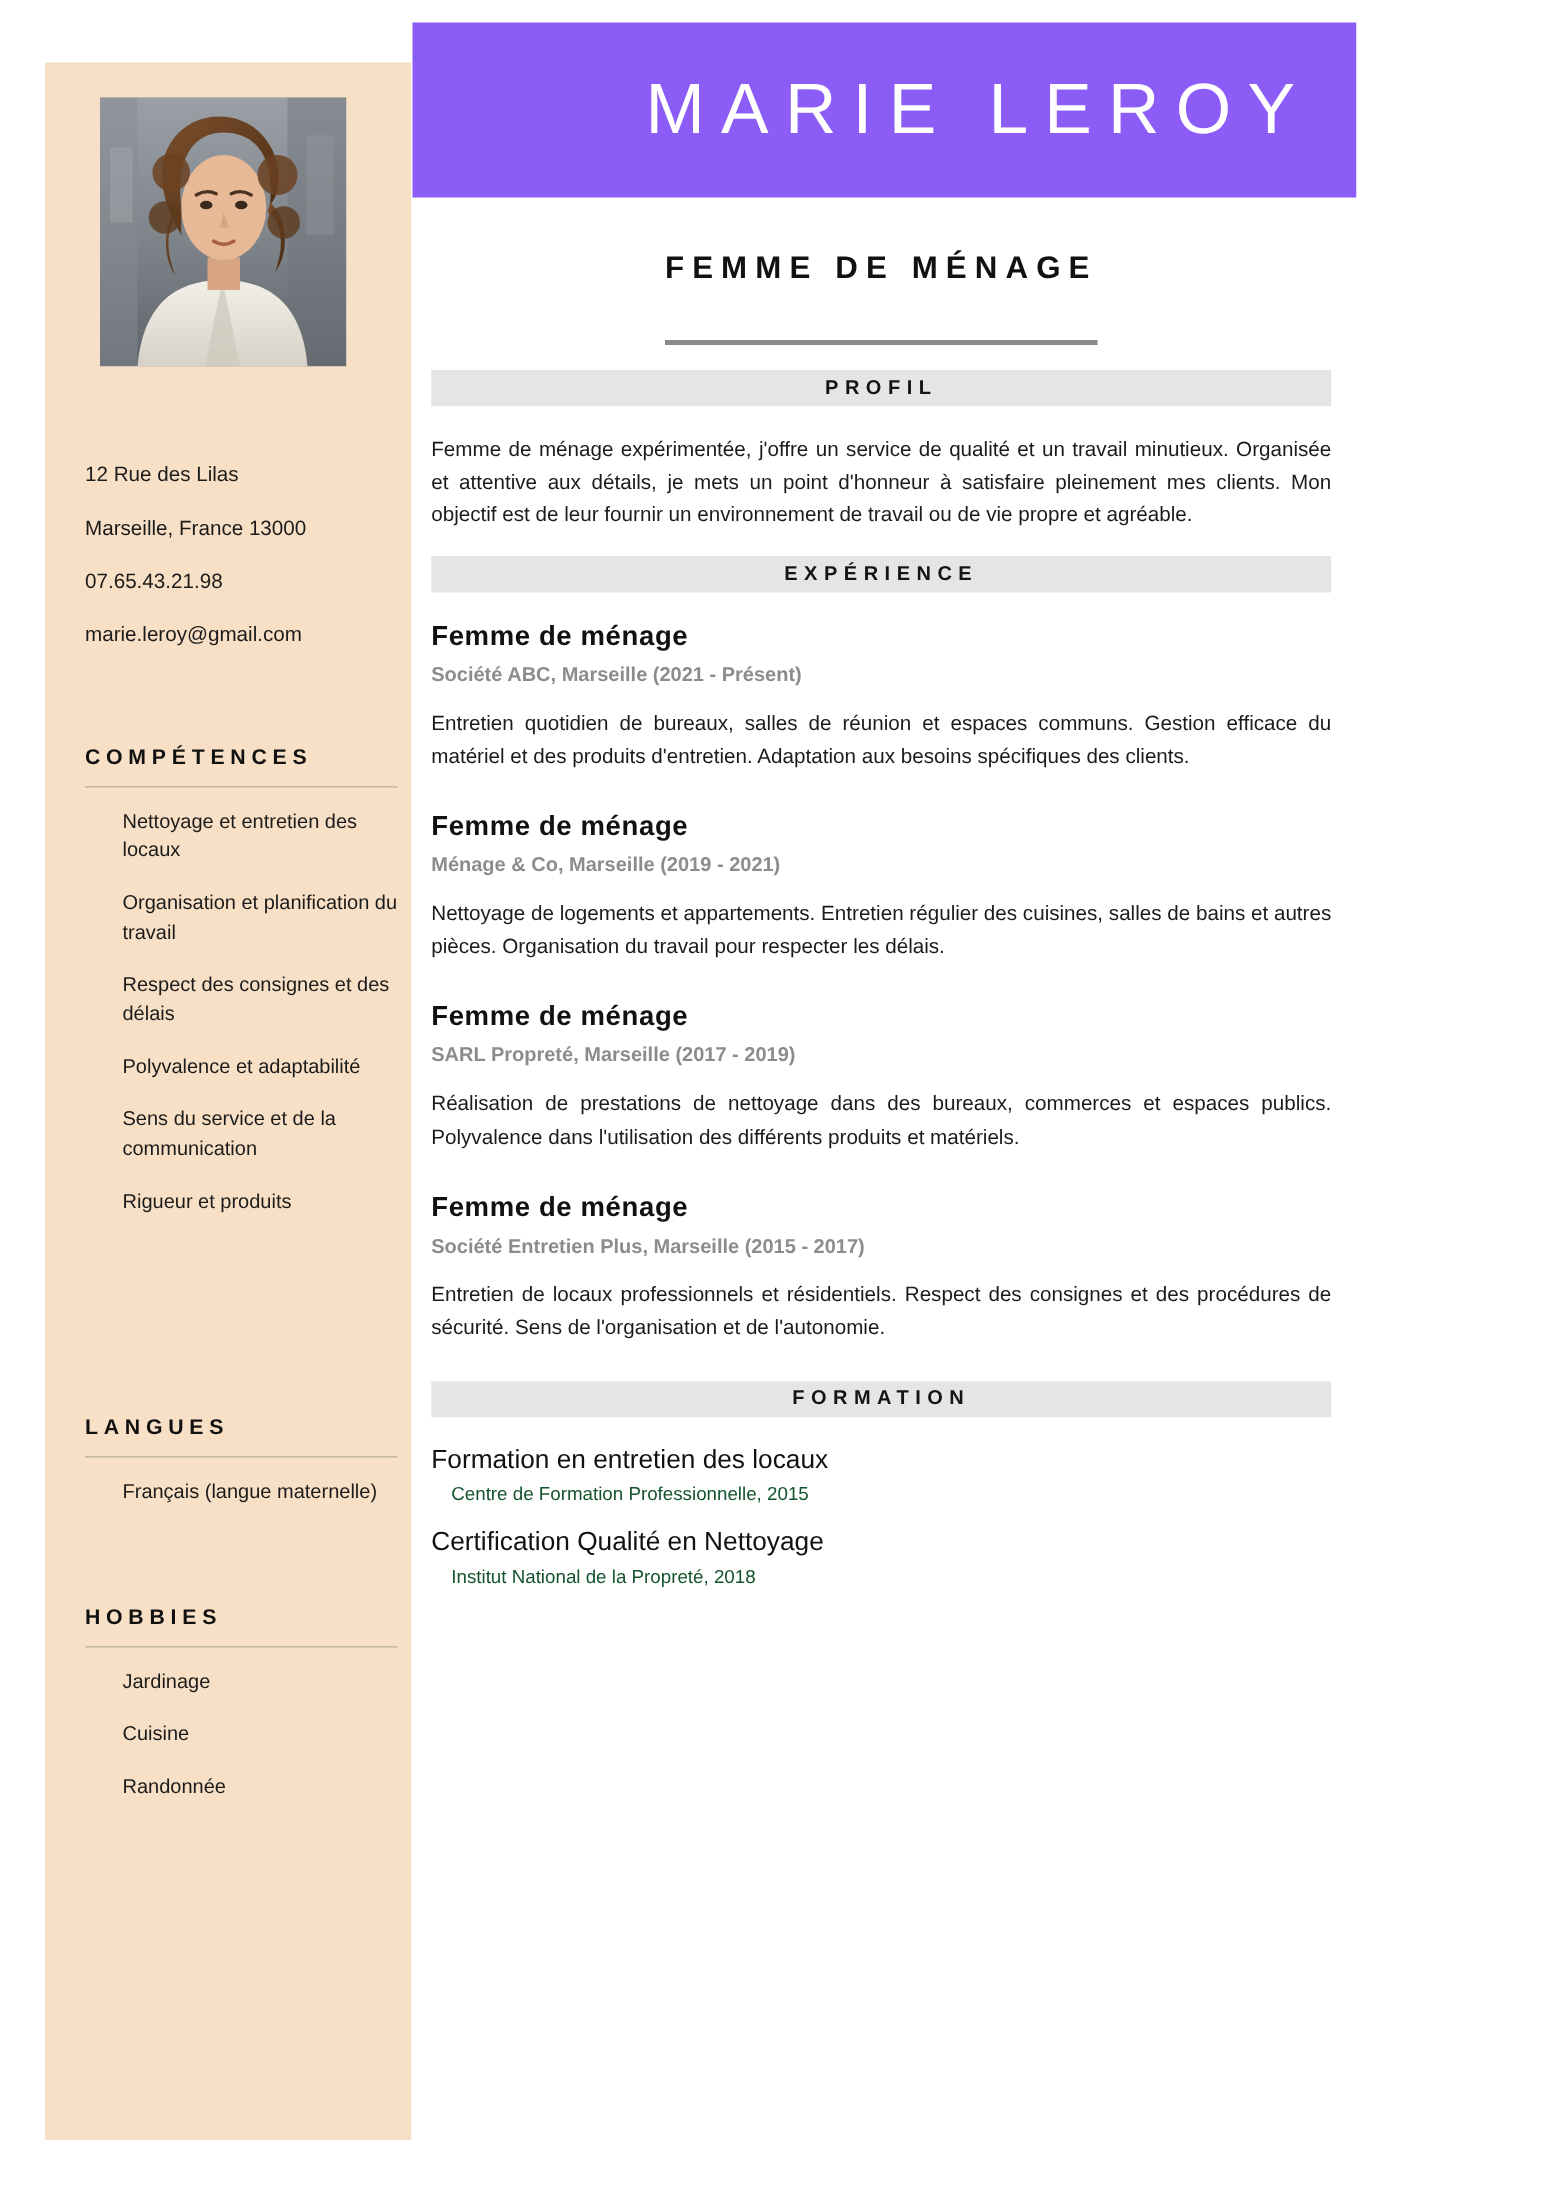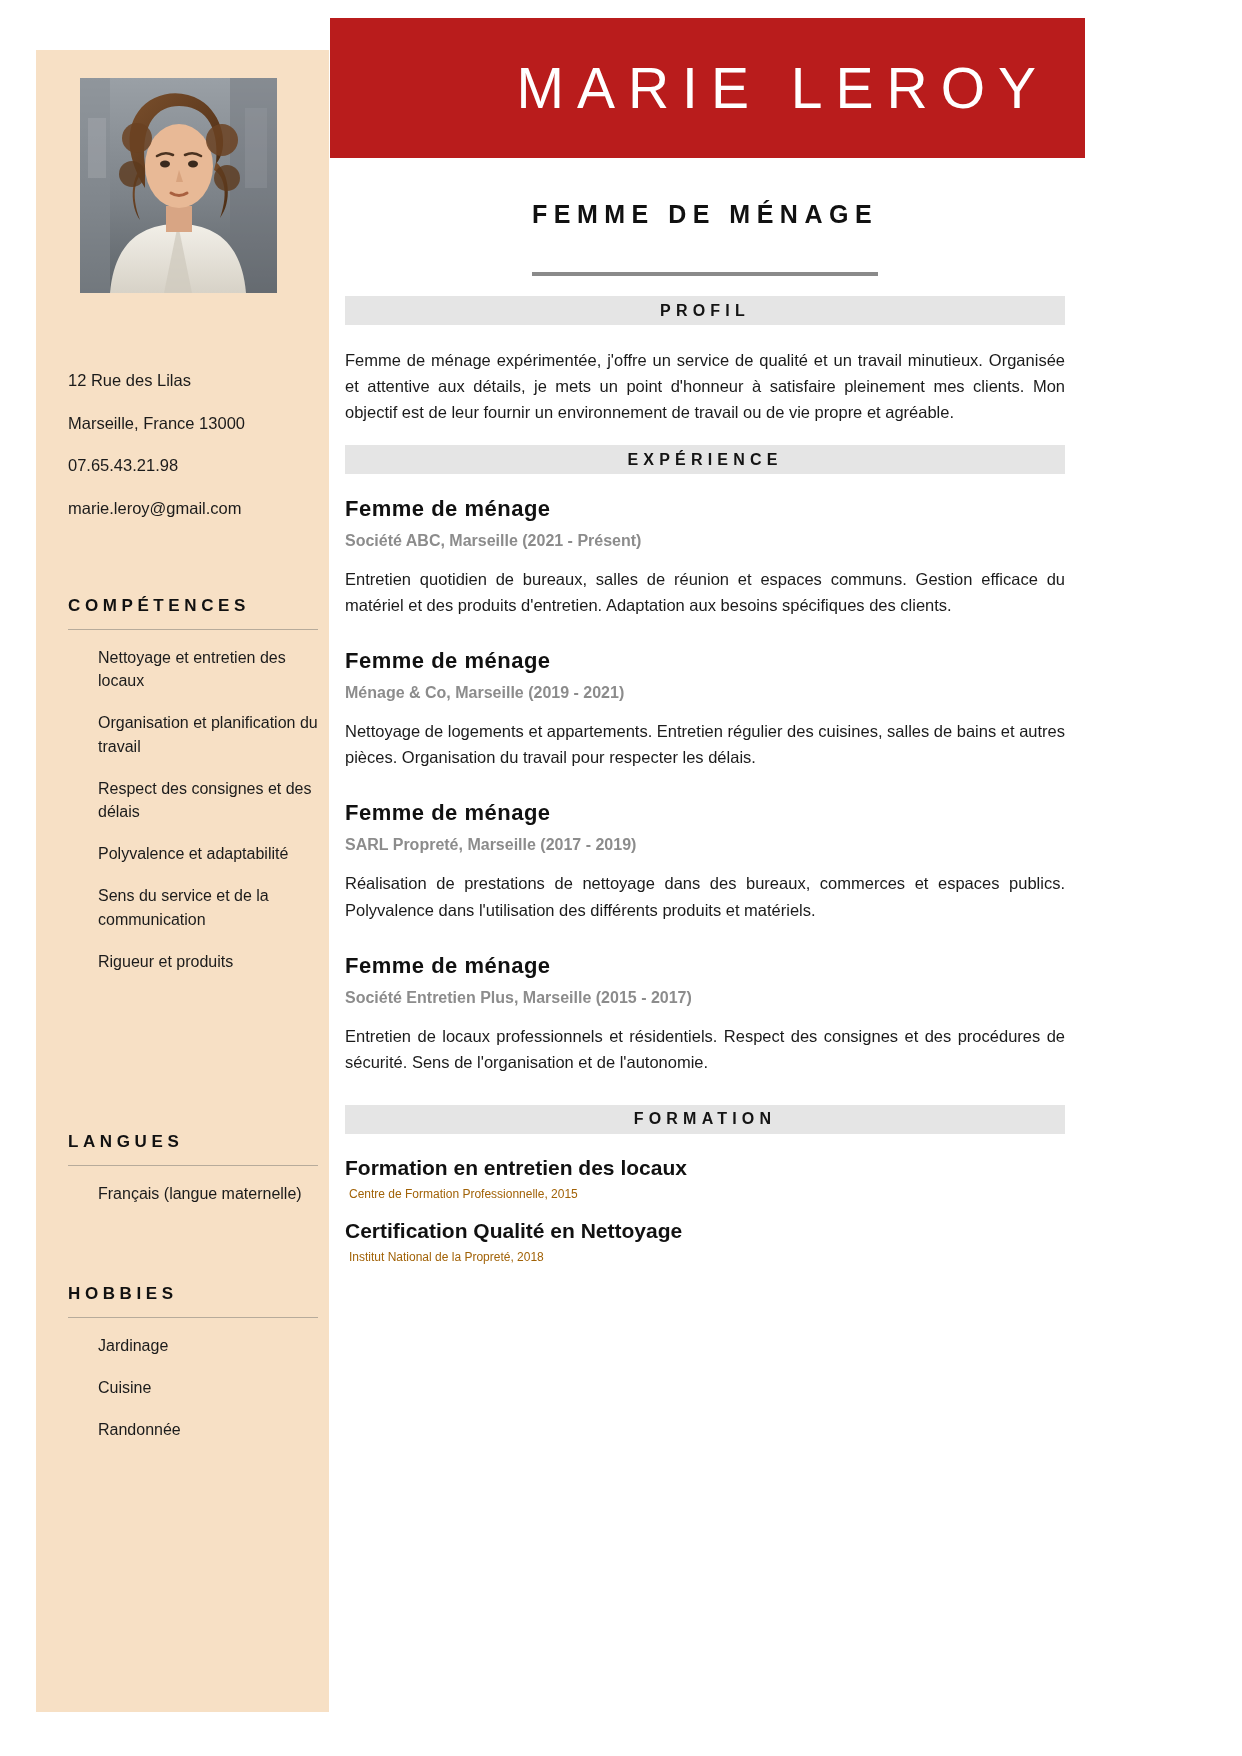--- a/index.html
+++ b/index.html
@@ -19,21 +19,21 @@
     overflow: hidden;
   }
 
   
   .header-band {
     position: absolute;
     left: 330px;
     top: 18px;
     width: 755px;
     height: 140px;
-    background: #b91c1c;
+    background: #8b5cf6;
   }
   .header-name {
     position: absolute;
     right: 36px;
     top: 50%;
     transform: translateY(-50%);
     color: #ffffff;
     font-size: 57px;
     font-weight: 300;
     letter-spacing: 13px;
@@ -167,28 +167,28 @@
     font-size: 16.5px;
     line-height: 1.58;
     color: #1b1b1b;
     text-align: justify;
     margin: 0;
   }
 
   .edu-entry { margin-bottom: 14px; }
   .edu-title {
     font-size: 21px;
-    font-weight: bold;
+    font-weight: normal;
     color: #111111;
     margin: 0 0 7px 0;
   }
   .edu-sub {
-    font-size: 12px;
-    color: #a16207;
-    margin: 0 0 18px 4px;
+    font-size: 15px;
+    color: #14532d;
+    margin: 0 0 18px 16px;
   }
 </style>
 </head>
 <body>
 
 <div class="page">
 
   <div class="header-band">
     <div class="header-name">MARIE LEROY</div>
   </div>

